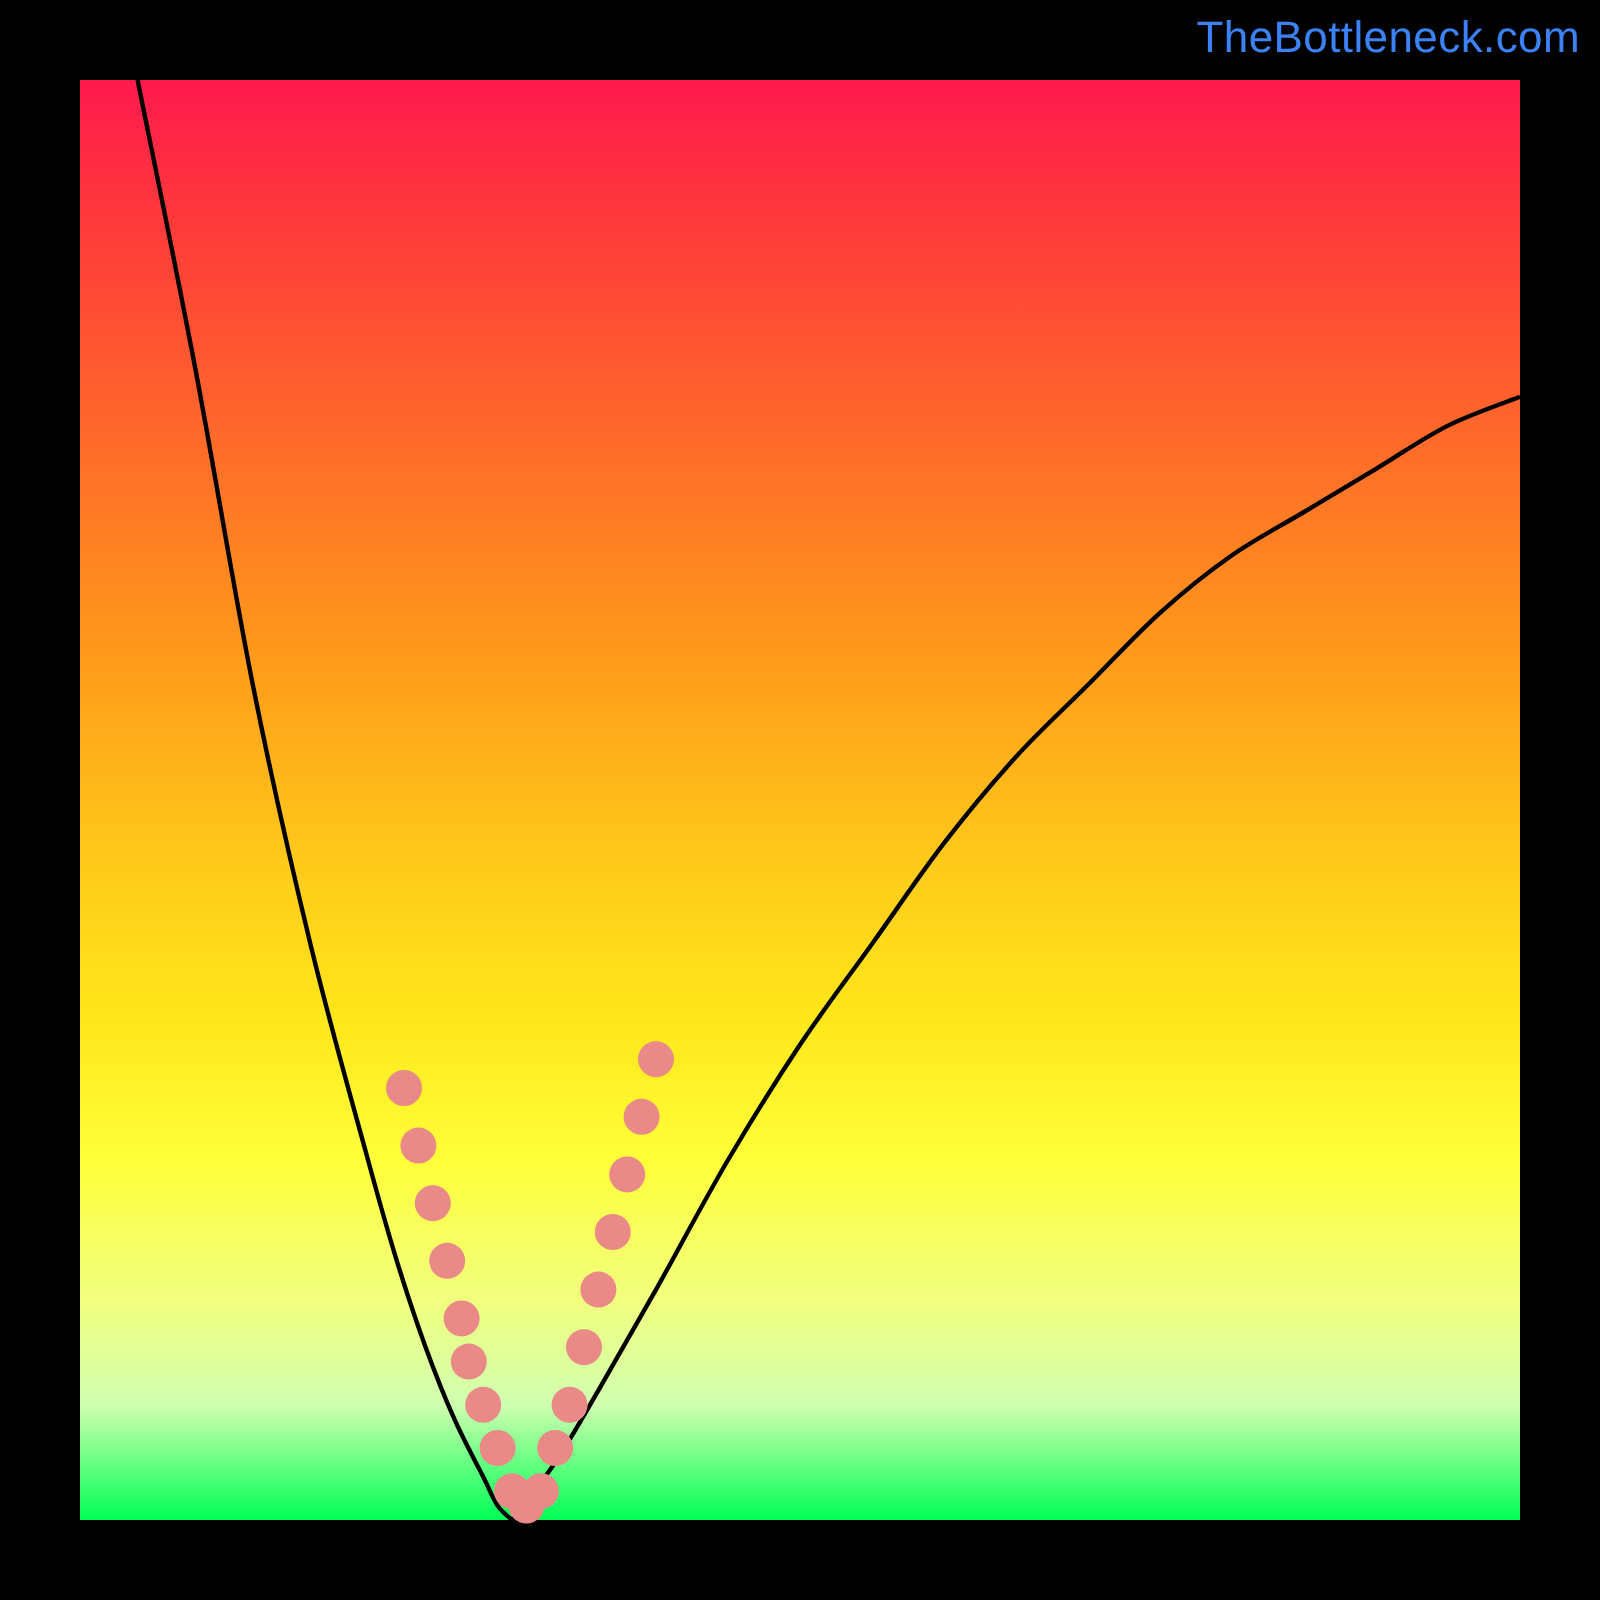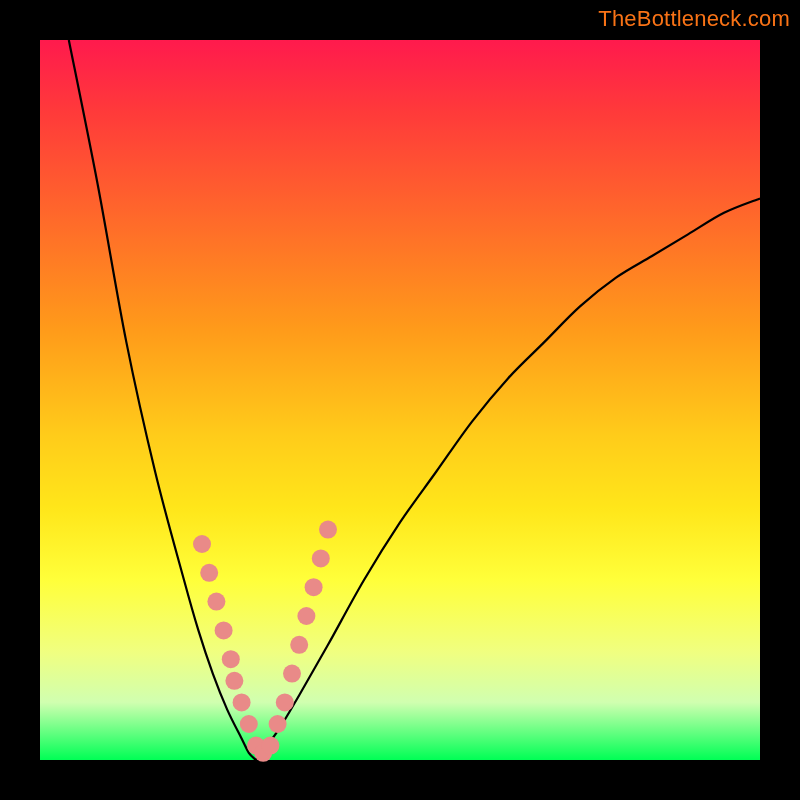--- a/index.html
+++ b/index.html
@@ -32,21 +32,21 @@
       #ffff3a 75%,
       #f0ff80 85%,
       #d0ffb0 92%,
       #00ff55 100%
     );
   }
   .watermark {
     position: absolute;
     top: 6px;
     right: 10px;
-    color: #f97316;
+    color: #3b82f6;
     font-size: 22px;
     font-weight: 400;
     letter-spacing: 0.2px;
     user-select: none;
   }
   svg.curves {
     position: absolute;
     left: 0;
     top: 0;
     width: 720px;

